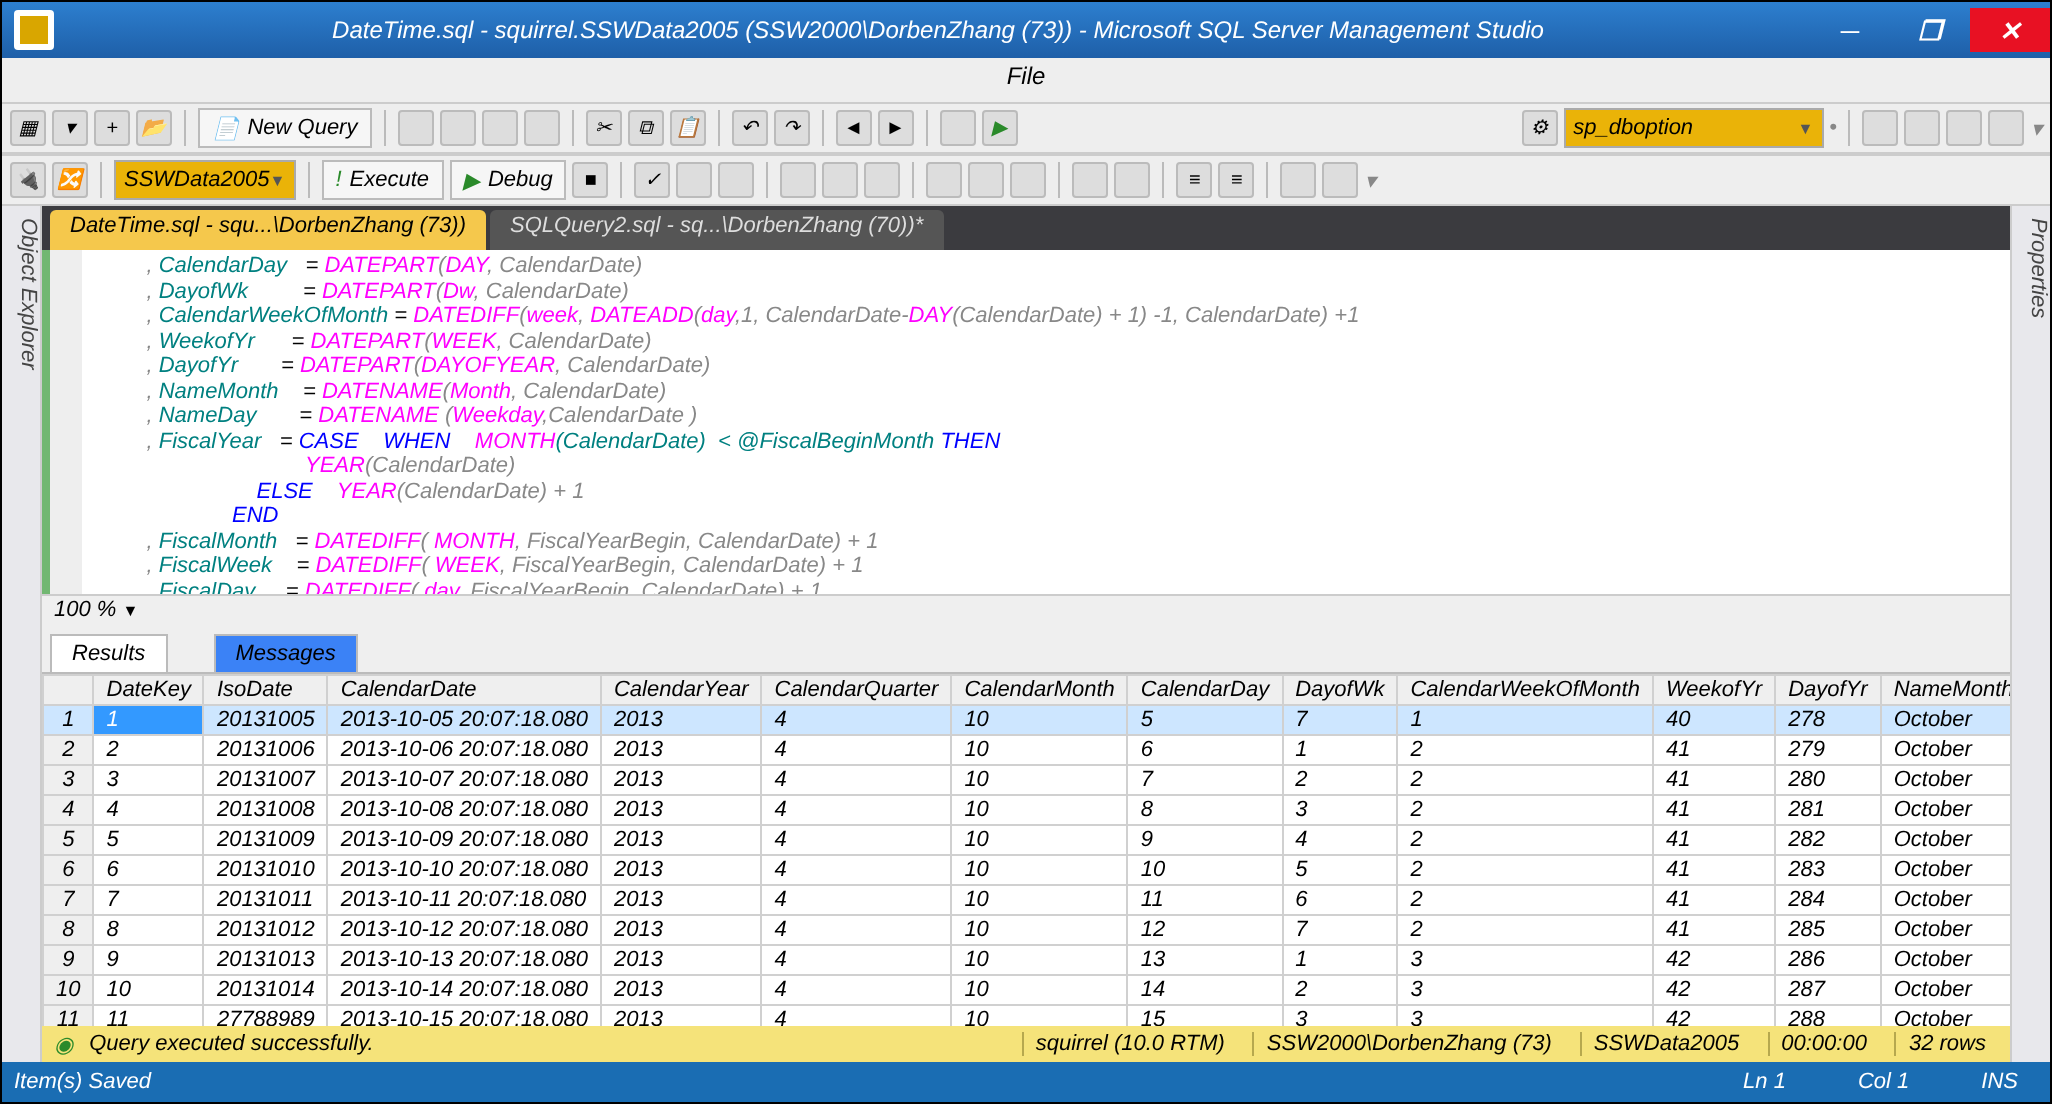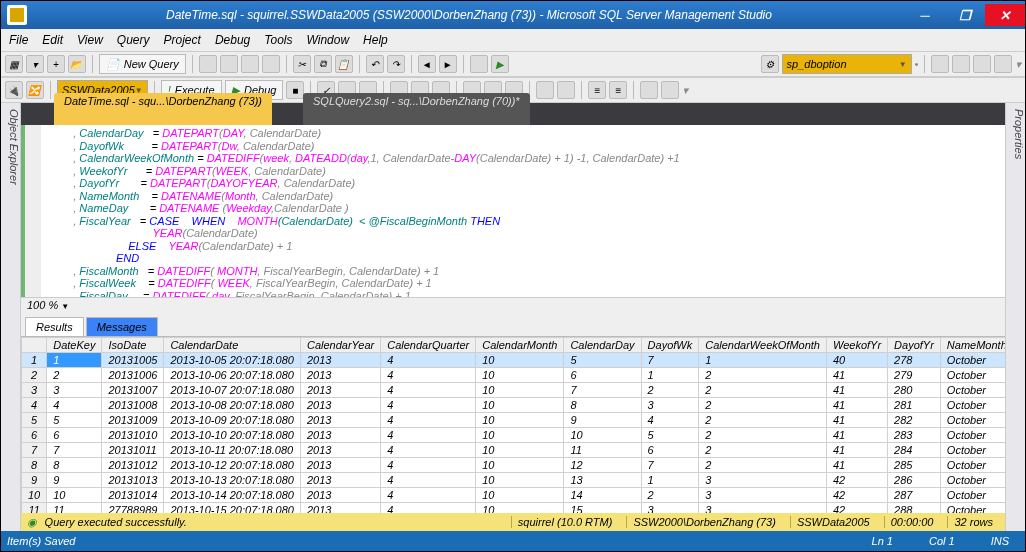--- a/index.html
+++ b/index.html
@@ -5,44 +5,44 @@
 * { margin: 0; padding: 0; box-sizing: border-box; font-family: "Segoe UI", Tahoma, sans-serif; }
 html, body { width: 1026px; height: 552px; overflow: hidden; background: #2d2d30; color: #ccc; font-size: 11px; }
 .window { width: 100%; height: 100%; display: flex; flex-direction: column; border: 1px solid #000; font-style: italic; }
 .titlebar { height: 28px; background: linear-gradient(#2d7fcf,#1e5fa8); display: flex; align-items: center; color: #fff; font-size: 12px; }
 .titlebar .ti { width: 20px; height: 20px; margin: 0 6px; background: #fff; border-radius: 2px; position: relative; }
 .titlebar .ti::after { content:""; position:absolute; inset:3px; background:#d9a600; }
 .titlebar .ttl { flex: 1; text-align: center; white-space: nowrap; overflow: hidden; }
 .titlebar .wbtns { display: flex; }
 .titlebar .wbtn { width: 40px; height: 22px; display: flex; align-items: center; justify-content: center; font-size: 13px; font-weight: bold; cursor: pointer; }
 .titlebar .wbtn.close { background: #e81123; }
-.menubar { height: 22px; background: #eee; display: flex; align-items: center; padding: 0 1px; color: #000; font-size: 12px; }
+.menubar { height: 22px; background: #eee; display: flex; align-items: center; padding: 0 1px; color: #000; font-size: 12px; flex-direction: column; }
 .menubar .mi { padding: 2px 7px; cursor: pointer; }
 .toolbar { height: 26px; background: #eee; border-top: 1px solid #ccc; border-bottom: 1px solid #ccc; display: flex; align-items: center; padding: 0 4px; gap: 3px; color:#000; }
 .toolbar .tb { width: 18px; height: 18px; background: #ddd; border: 1px solid #bbb; border-radius: 2px; cursor: pointer; display:flex; align-items:center; justify-content:center; font-size:10px; }
 .toolbar .sep { width: 1px; height: 18px; background: #bbb; margin: 0 3px; }
 .toolbar .txtbtn { height: 20px; padding: 0 6px; background: #f6f6f6; border: 1px solid #bbb; display: flex; align-items: center; gap: 4px; cursor: pointer; font-size:11px; }
 .toolbar .combo { height: 20px; background: #eab308; border: 1px solid #aaa; padding: 0 4px; display: flex; align-items: center; font-size:11px; min-width: 90px; justify-content: space-between; cursor:pointer; }
 .toolbar .combo.wide { min-width: 130px; }
 .toolbar .chev { font-size: 8px; color: #555; }
 .body { flex: 1; display: flex; min-height: 0; }
 .side { width: 20px; background: #e8e8ec; writing-mode: vertical-rl; text-orientation: mixed; font-size: 11px; color: #444; padding-top: 6px; text-align: left; cursor:pointer; border-right:1px solid #ccc; }
 .side.r { border-left:1px solid #ccc; border-right:none; }
 .main { flex: 1; display: flex; flex-direction: column; min-width: 0; background:#fff; }
 .doctabs { height: 22px; background: #3b3b3f; display: flex; align-items: flex-end; padding-left: 4px; }
-.dtab { height: 32px; padding: 2px 10px; background: #555; color: #ddd; font-size: 11px; margin-right: 2px; border-top-left-radius:3px; border-top-right-radius:3px; cursor: pointer; white-space:nowrap;margin-left:29px; }
+.dtab { height: 20px; padding: 2px 10px; background: #555; color: #ddd; font-size: 11px; margin-right: 2px; border-top-left-radius:3px; border-top-right-radius:3px; cursor: pointer; white-space:nowrap; }
 .dtab.active { background: #f5c84c; color: #000; }
 .editor { flex: 0 0 172px; background: #fff; font-family: Consolas, monospace; font-size: 11px; line-height: 12.5px; color: #000; overflow: hidden; padding: 2px 0 2px 36px; border-left: 4px solid #71b771; position:relative; white-space: pre; }
 .editor .gut { position:absolute; left:0; top:0; bottom:0; width:16px; background:#eee; }
 .kw-blue { color: #0000ff; }
 .kw-pink { color: #ff00ff; }
 .kw-teal { color: #008080; }
 .kw-gray { color: #888; }
 .zoom { height: 18px; background: #efefef; border-top: 1px solid #ccc; font-size: 11px; padding: 1px 6px; color:#000; }
-.restabs { height: 22px; background: #efefef; display: flex; align-items: flex-end; padding-left: 4px; border-bottom: 1px solid #bbb; }
+.restabs { height: 22px; background: #efefef; display: flex; align-items: flex-end; padding-left: 4px; border-bottom: 1px solid #bbb; gap: 21px; }
 .rtab { padding: 3px 10px; font-size: 11px; border: 1px solid #bbb; border-bottom: none; background: #fff; margin-right: 2px; cursor:pointer; color:#000; }
 .rtab:not(.active){ background:#3b82f6; }
 .gridwrap { flex: 1; overflow: auto; background: #fff; }
 table.grid { border-collapse: collapse; font-size: 11px; color: #000; white-space: nowrap; width:100%; }
 table.grid th, table.grid td { border: 1px solid #d0d0d0; padding: 1px 6px; text-align: left; height: 14px; }
 table.grid th { background: #efefef; font-weight: normal; position: sticky; top: 0; }
 table.grid td.rn { background: #efefef; text-align: center; width: 26px; }
 table.grid tr.sel td { background: #cde6ff; }
 table.grid tr.sel td:nth-child(2) { background: #3399ff; color: #fff; }
 .status1 { height: 18px; background: #f5e37a; color: #000; display: flex; align-items: center; font-size: 11px; padding: 0 6px; gap: 8px; }

